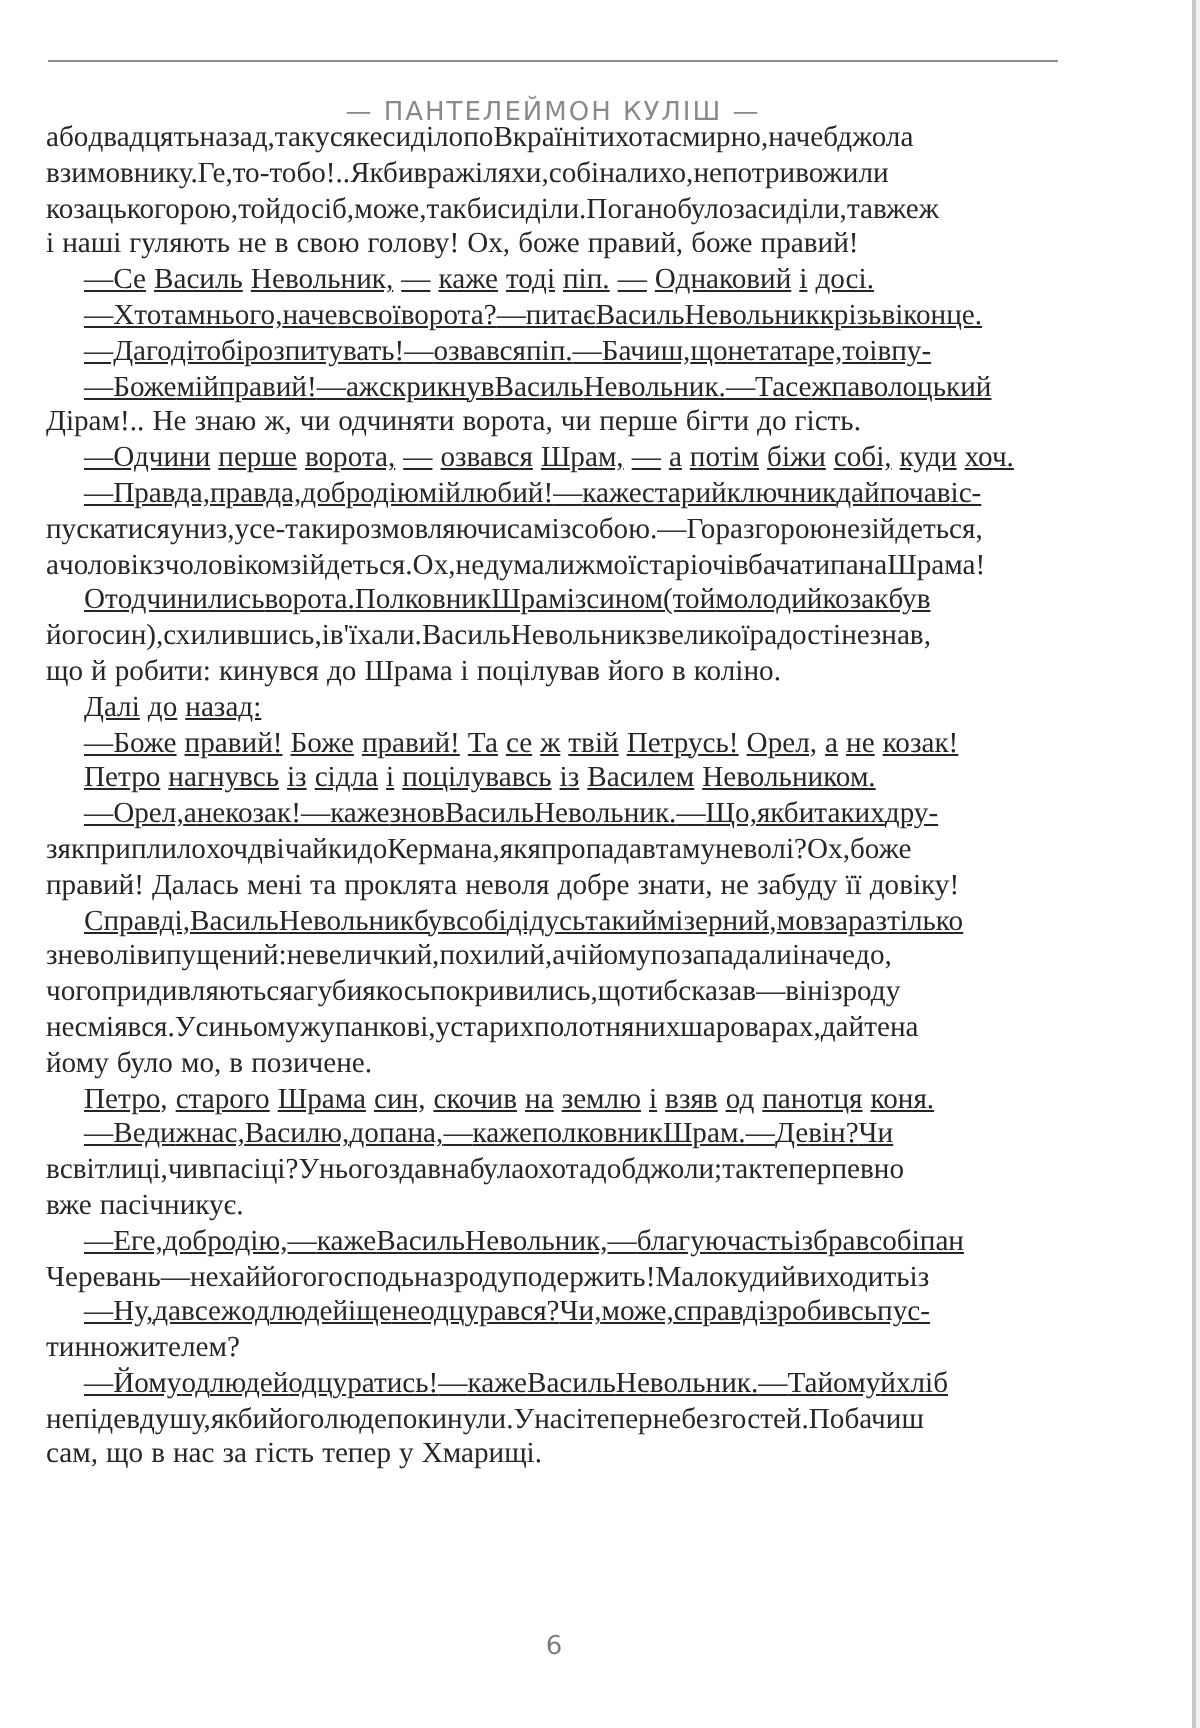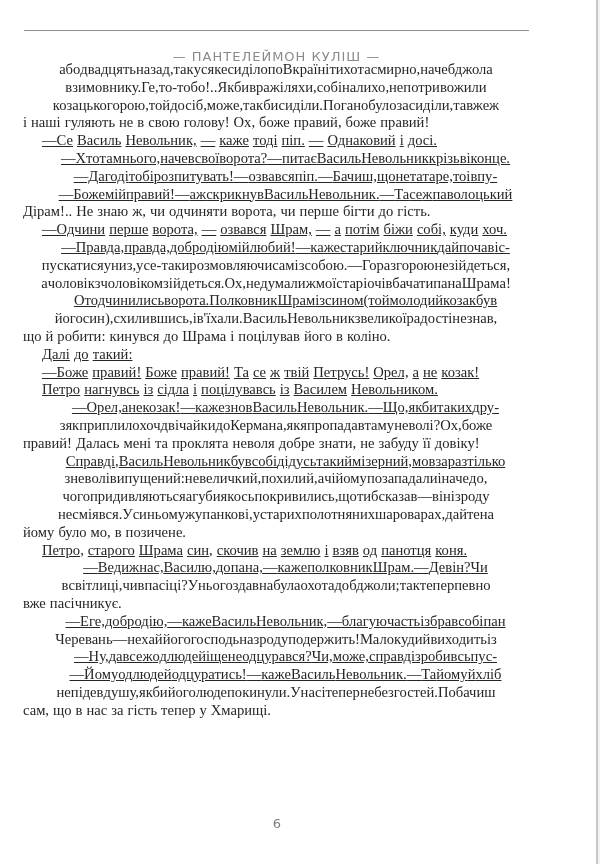--- a/index.html
+++ b/index.html
@@ -65,21 +65,21 @@
     top: 61px;
     width: 506px;
     font-family: "Liberation Serif", "DejaVu Serif", serif;
     font-size: 14.6px;
     line-height: 17.8px;
     color: #262626;
   }
   .line {
     white-space: nowrap;
     display: flex;
-    justify-content: center;
+    justify-content: flex-start;
     height: 17.8px;
   }
   .line.last {
     justify-content: flex-start;
   }
   .line.indent {
     padding-left: 19px;
     text-decoration: underline;
   }
   .line span.w {
@@ -342,21 +342,21 @@
         <span class="w">Шрама</span>
         <span class="w">і</span>
         <span class="w">поцілував</span>
         <span class="w">його</span>
         <span class="w">в</span>
         <span class="w">коліно.</span>
       </div>
       <div class="line indent last">
         <span class="w">Далі</span>
         <span class="w">до</span>
-        <span class="w">такий:</span>
+        <span class="w">назад:</span>
       </div>
       <div class="line indent last">
         <span class="w">—Боже</span>
         <span class="w">правий!</span>
         <span class="w">Боже</span>
         <span class="w">правий!</span>
         <span class="w">Та</span>
         <span class="w">се</span>
         <span class="w">ж</span>
         <span class="w">твій</span>
@@ -580,20 +580,23 @@
         <span class="w">людей</span>
         <span class="w">іще</span>
         <span class="w">не</span>
         <span class="w">одцурався?</span>
         <span class="w">Чи,</span>
         <span class="w">може,</span>
         <span class="w">справді</span>
         <span class="w">зробивсь</span>
         <span class="w">пус-</span>
       </div>
+      <div class="line last">
+        <span class="w">тинножителем?</span>
+      </div>
       <div class="line indent">
         <span class="w">—Йому</span>
         <span class="w">од</span>
         <span class="w">людей</span>
         <span class="w">одцуратись!</span>
         <span class="w">—</span>
         <span class="w">каже</span>
         <span class="w">Василь</span>
         <span class="w">Невольник.</span>
         <span class="w">—</span>

